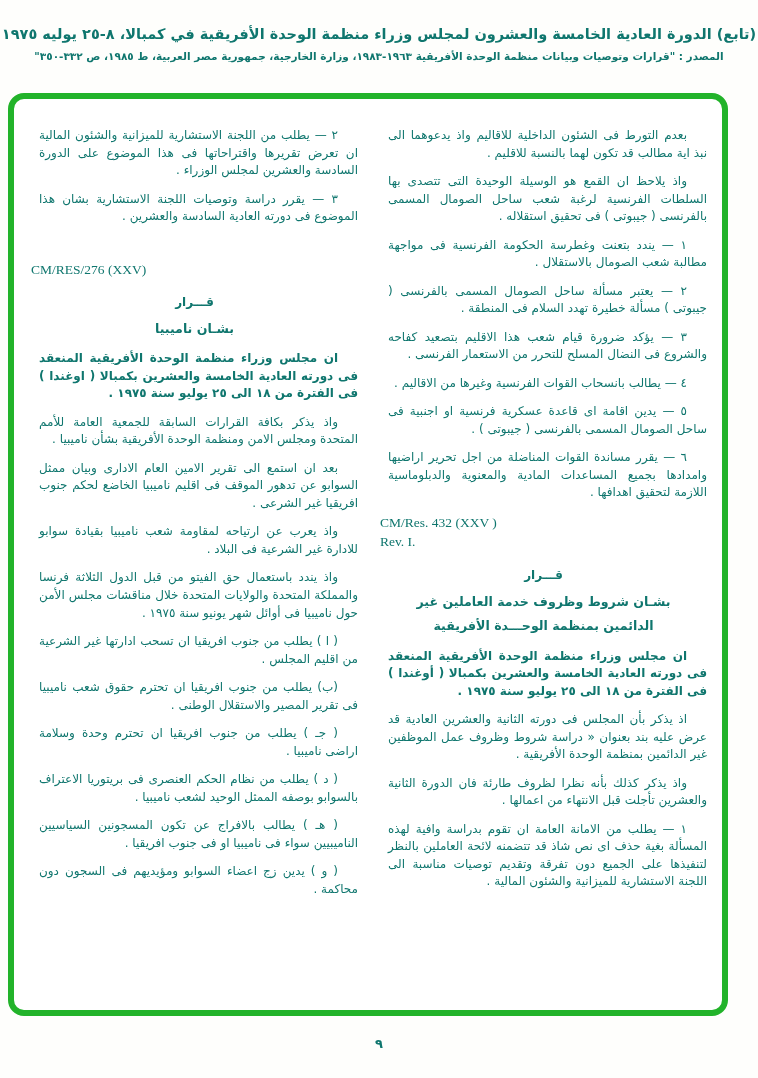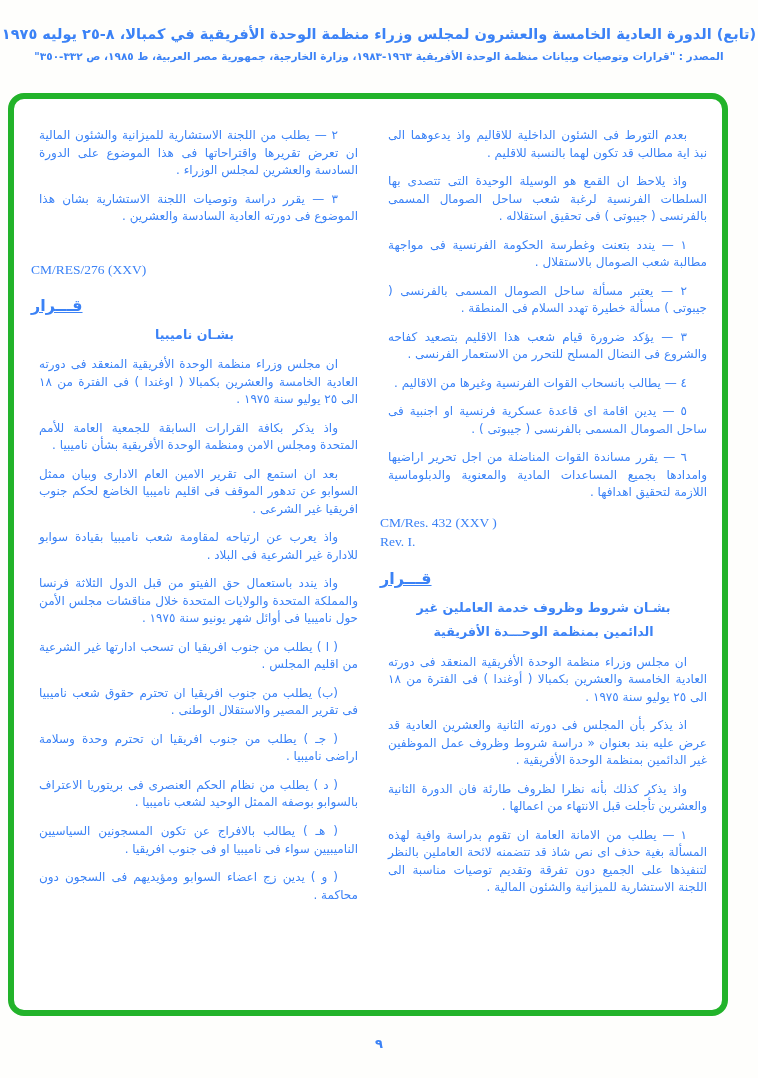--- a/index.html
+++ b/index.html
@@ -1,39 +1,39 @@
 <!DOCTYPE html>
 <html lang="ar"><head>
 <meta charset="utf-8">
 <style>
   html,body{margin:0;padding:0;background:#ffffff;}
   .page{
     position:relative;width:758px;height:1078px;background:#fefefc;
-    font-family:"DejaVu Sans",sans-serif;color:#3b82f6;overflow:hidden;
+    font-family:"DejaVu Sans",sans-serif;color:#0f766e;overflow:hidden;
   }
   .header{direction:rtl;text-align:center;padding-top:26px;}
   .header-title{font-size:14.5px;font-weight:bold;}
   .header-source{font-size:10.5px;font-weight:bold;margin-top:8px;}
   .frame{
     position:absolute;left:8px;top:93px;width:720px;height:923px;
     border:6px solid #22b32a;border-radius:16px;box-sizing:border-box;
     display:flex;flex-direction:row;direction:rtl;gap:22px;
     padding:28px 15px 12px 17px;background:#fff;
   }
   .col{flex:1;font-size:12px;line-height:1.46;text-align:justify;}
   .para,.item{text-indent:20px;margin:0 0 11px 8px;}
   .ref{
     direction:ltr;text-align:left;text-indent:0;
     font-family:"Liberation Serif",serif;font-size:13.5px;margin:0;
   }
   .ref-gap{margin-top:8px;}
   .ref-gap-lg{margin-top:34px;}
-  .res-title{text-align:left;font-weight:bold;font-size:16px;margin:15px 0 7px;text-indent:0;text-decoration:underline;}
+  .res-title{text-align:center;font-weight:bold;font-size:12px;margin:15px 0 7px;text-indent:0;}
   .res-sub{text-align:center;font-weight:bold;font-size:12.6px;margin:0 0 5px;text-indent:0;line-height:1.55;}
-  .after-heading{margin-top:12px;}
+  .after-heading{margin-top:12px;font-weight:bold;}
   .pageno{
     position:absolute;top:1036px;left:0;width:100%;text-align:center;
     font-size:13px;font-weight:bold;direction:rtl;
   }
 </style>
 </head>
 <body>
 
 <div class="page">
 

